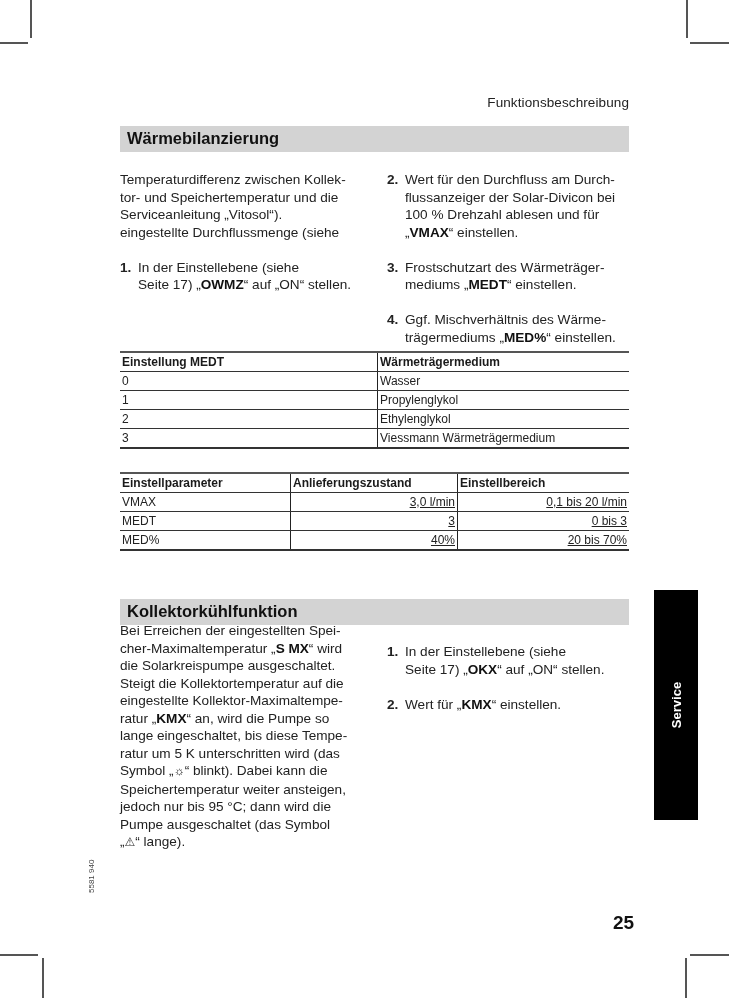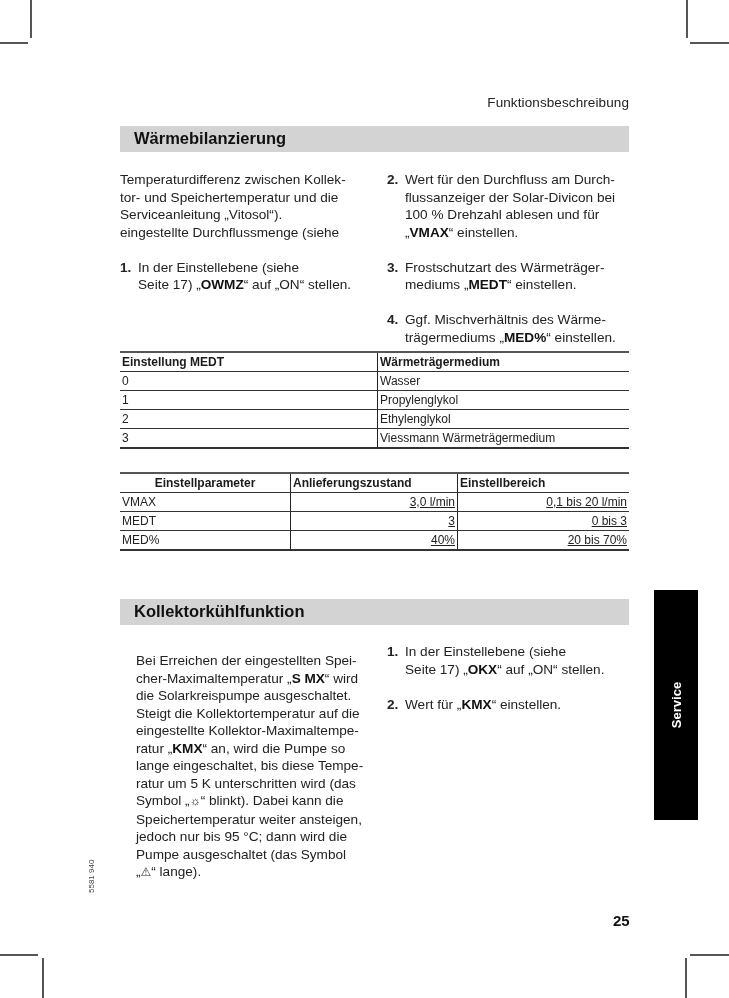--- a/index.html
+++ b/index.html
@@ -9,21 +9,21 @@
   }
   .crop { position: absolute; background: #555555; }
   .running-head {
     position: absolute; right: 100px; top: 95px; font-size: 13.5px; color: #222;
     letter-spacing: 0.1px;
   }
   .section-bar {
     position: absolute; left: 120px; width: 509px; height: 26px; background: #d3d3d3;
   }
   .section-bar span {
-    position: absolute; left: 14px; top: 3px; font-size: 16.5px; font-weight: bold; color: #111;
+    position: absolute; left: 7px; top: 3px; font-size: 16.5px; font-weight: bold; color: #111;
   }
   .col { position: absolute; font-size: 13.6px; line-height: 17.5px; color: #222; }
   .col p { margin: 0; }
   .step { position: relative; padding-left: 18px; }
   .step .num { position: absolute; left: 0; top: 0; font-weight: bold; }
   .gap { height: 17.5px; }
   b { font-weight: bold; color: #111; }
 
   table.data {
     position: absolute; border-collapse: collapse; font-size: 12px; color: #222;
@@ -42,21 +42,21 @@
   }
   .side-tab span {
     position: absolute; left: 50%; top: 50%; color: #fff; font-weight: bold; font-size: 13px;
     transform: translate(-50%, -50%) rotate(-90deg); white-space: nowrap;
   }
   .doc-number {
     position: absolute; left: 87px; top: 880px; font-size: 8px; color: #444;
     transform: rotate(-90deg); transform-origin: left top; white-space: nowrap;
   }
   .page-number {
-    position: absolute; left: 613px; top: 912px; font-size: 15px; font-weight: bold; color: #111;
+    position: absolute; left: 613px; top: 912px; font-size: 19px; font-weight: bold; color: #111;
   }
   .sym { font-size: 12px; }
 </style>
 </head>
 <body>
 
 <div class="crop" style="left:0;top:42px;width:28px;height:2px;"></div>
 <div class="crop" style="left:30px;top:0;width:2px;height:38px;"></div>
 <div class="crop" style="left:491px;top:0;width:2px;height:0;"></div>
 <div class="crop" style="left:686px;top:0;width:2px;height:38px;"></div>
@@ -128,21 +128,21 @@
   <tr>
     <td>3</td>
     <td class="vline">Viessmann Wärmeträgermedium</td>
   </tr>
 </tbody>
   </table>
 
 <table class="data" style="left:120px;top:472px;width:509px;">
   <tbody>
       <tr>
-    <th style="width:166px;text-align:center;">Einstellparameter</th>
+    <th style="width:166px;">Einstellparameter</th>
     <th class="vline" style="width:162px;">Anlieferungszustand</th>
     <th class="vline">Einstellbereich</th>
   </tr>
   <tr>
     <td>VMAX</td>
     <td class="vline r">3,0 l/min</td>
     <td class="vline r">0,1 bis 20 l/min</td>
   </tr>
   <tr>
     <td>MEDT</td>
@@ -154,21 +154,21 @@
     <td class="vline r">40%</td>
     <td class="vline r">20 bis 70%</td>
   </tr>
 </tbody>
   </table>
 
 <div class="section-bar" style="top:599px;">
   <span>Kollektorkühlfunktion</span>
 </div>
 
-<div class="col" style="left:120px;top:652px;width:262px;margin-left:16px;">
+<div class="col" style="left:120px;top:622px;width:262px;">
   <p>Bei Erreichen der eingestellten Spei-</p>
   <p><span>cher-Maximaltemperatur „</span><b>S MX</b><span>“ wird</span></p>
   <p>die Solarkreispumpe ausgeschaltet.</p>
   <p>Steigt die Kollektortemperatur auf die</p>
   <p>eingestellte Kollektor-Maximaltempe-</p>
   <p><span>ratur „</span><b>KMX</b><span>“ an, wird die Pumpe so</span></p>
   <p>lange eingeschaltet, bis diese Tempe-</p>
   <p>ratur um 5 K unterschritten wird (das</p>
   <p><span>Symbol „</span><span class="sym">☼</span><span>“ blinkt). Dabei kann die</span></p>
   <p>Speichertemperatur weiter ansteigen,</p>

